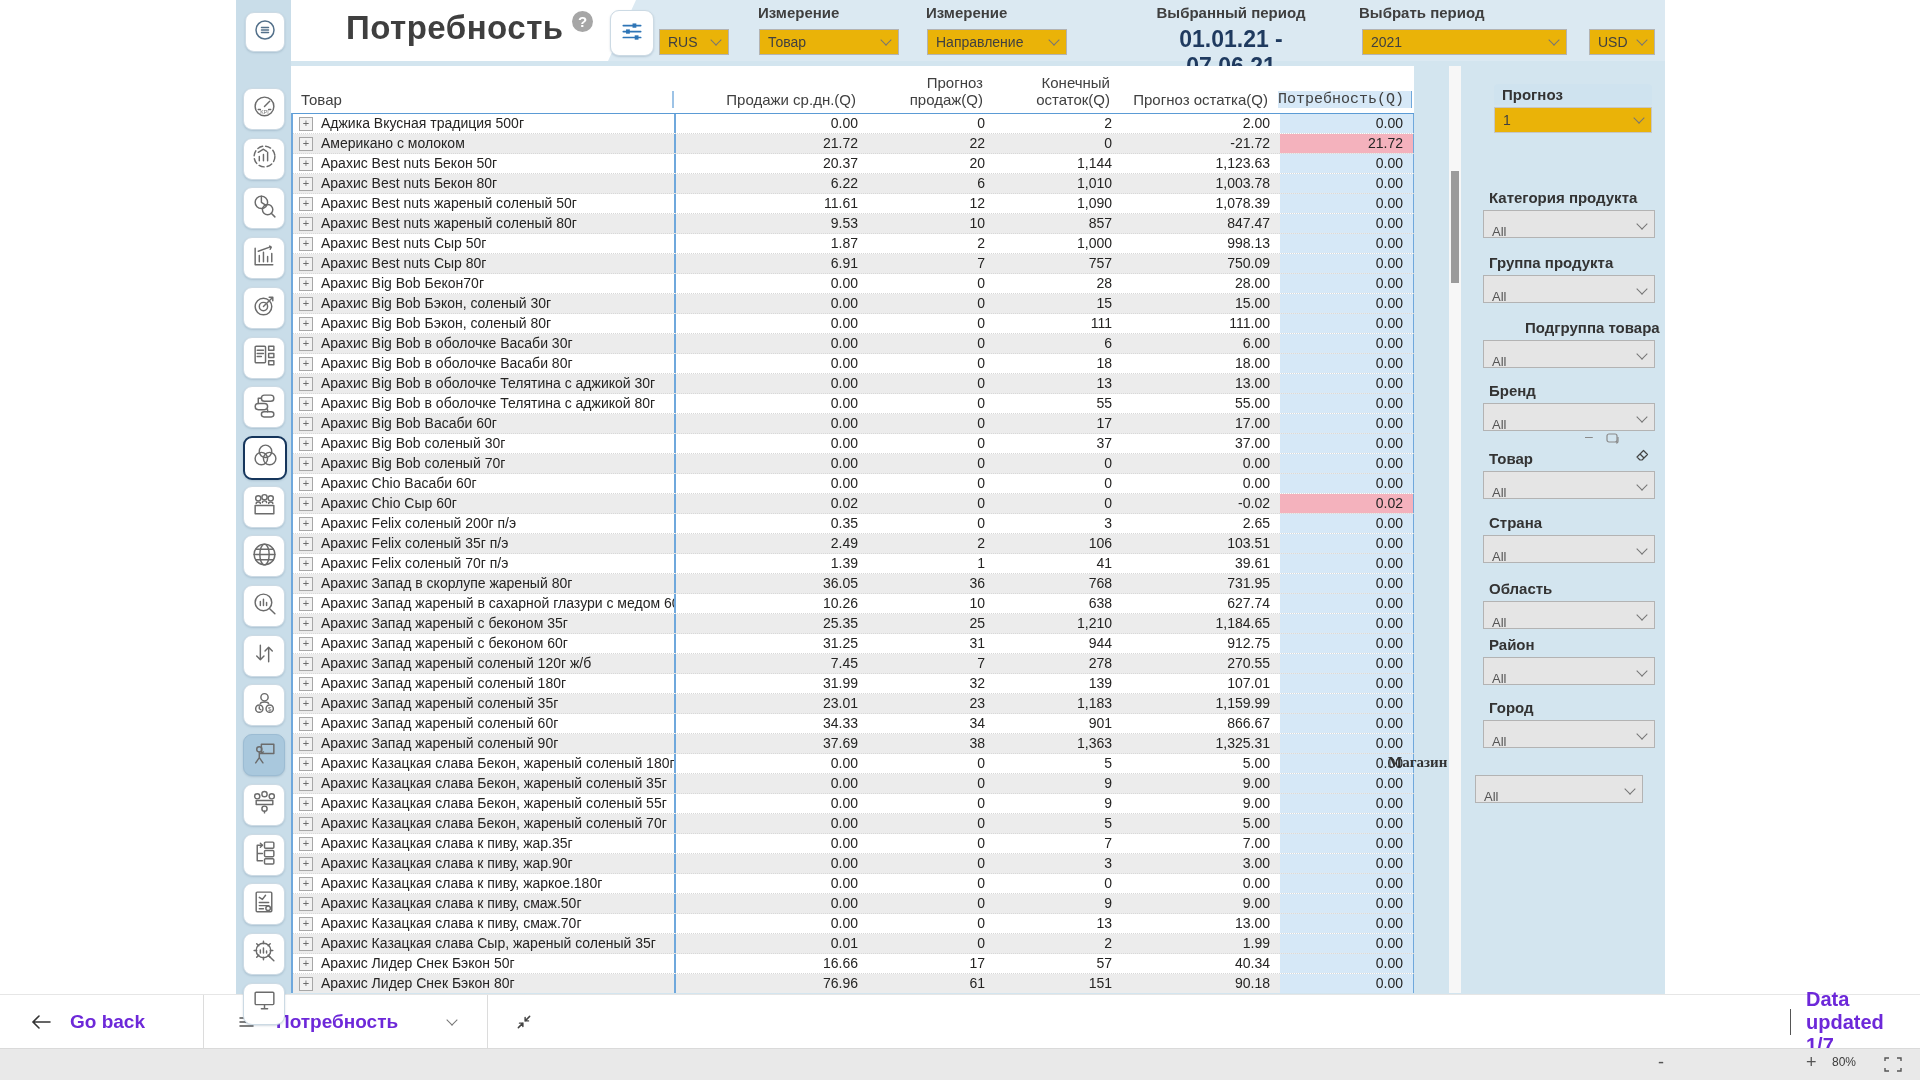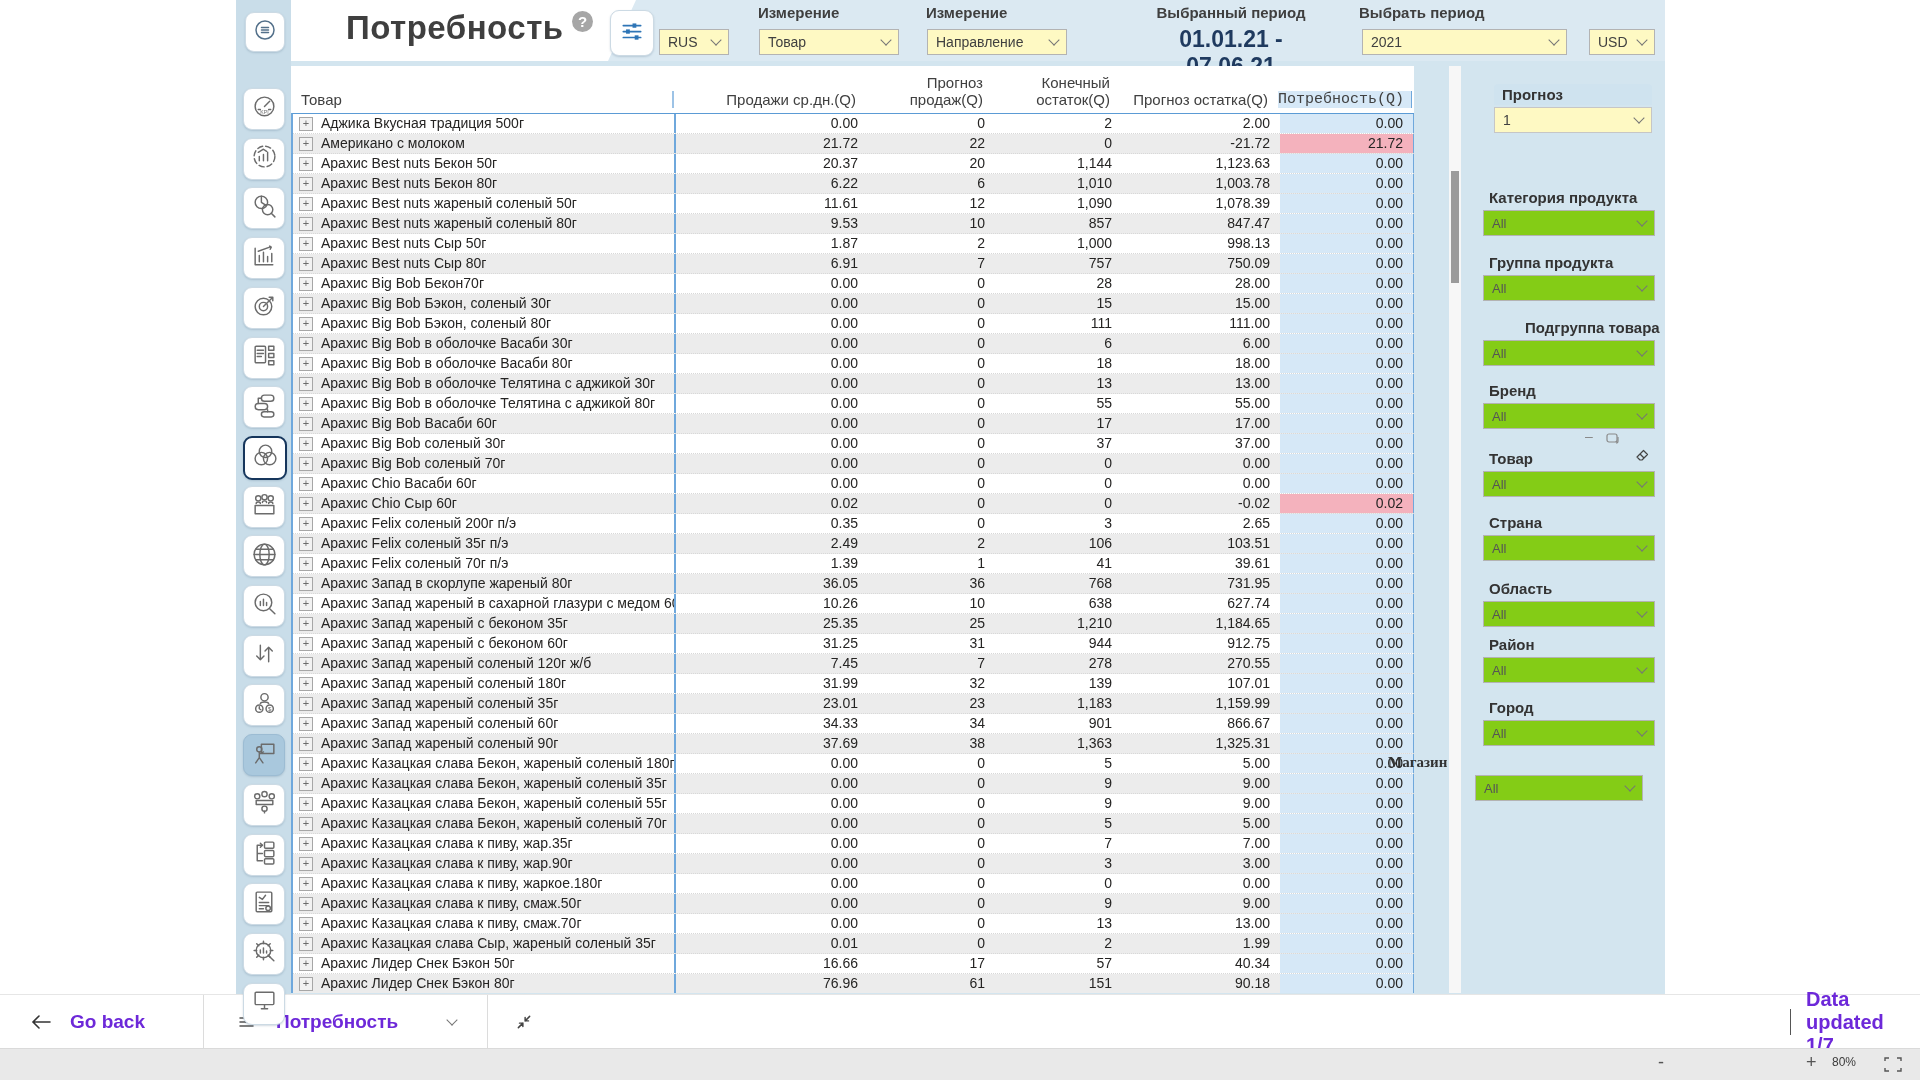--- a/index.html
+++ b/index.html
@@ -12,21 +12,21 @@
     clip-path:polygon(0 0,100% 0,calc(100% - 28px) 100%,0 100%);}
   #sidebar-bg{left:0;top:0;width:55px;height:994px;background:#c9dde9;}
   
   .sq-btn{position:absolute;width:40px;height:40px;background:#fff;border:1px solid #ccdae4;
     border-radius:9px;box-shadow:0 1px 2px rgba(80,110,140,.25);display:flex;align-items:center;justify-content:center;}
   .sq-btn svg{stroke:#6b6b6b;fill:none;stroke-width:1.4;stroke-linecap:round;stroke-linejoin:round;}
   .sq-btn.selected{border:2px solid #16365c;}
   .sq-btn.active{background:#a9c8dd;border-color:#9cbcd3;}
   
   .fld-label{position:absolute;font-size:15px;font-weight:bold;color:#3f3f3f;}
-  .dropdown{position:absolute;height:26px;background:#fef9c3;border:1px solid #b3b3b3;box-sizing:border-box;
+  .dropdown{position:absolute;height:26px;background:#eab308;border:1px solid #b3b3b3;box-sizing:border-box;
     display:flex;align-items:center;justify-content:space-between;padding:0 8px;font-size:14px;color:#404040;}
   .chev{width:7px;height:7px;border-right:1.5px solid #767676;border-bottom:1.5px solid #767676;
     transform:rotate(45deg);margin-top:-4px;flex:0 0 auto;}
   #page-title{left:110px;top:9px;font-size:33px;font-weight:bold;color:#3f3f3f;letter-spacing:.5px;}
   #help-icon{left:336px;top:11px;width:21px;height:21px;border-radius:50%;background:#a6a6a6;color:#fff;
     font-size:15px;font-weight:bold;display:flex;align-items:center;justify-content:center;}
   #period-value{left:905px;top:26px;width:180px;text-align:center;font-size:23px;font-weight:bold;color:#1f3a5f;}
   
   #table{left:55px;top:66px;width:1123px;height:927px;background:#fff;overflow:hidden;}
   #thead{position:absolute;top:0;left:0;width:1123px;height:47px;display:flex;align-items:flex-end;
@@ -39,22 +39,22 @@
   .cell{box-sizing:border-box;flex:0 0 auto;font-size:14px;color:#252423;line-height:19px;
     text-align:right;padding-right:10px;white-space:nowrap;overflow:hidden;}
   .c0{width:383px;text-align:left;padding-right:0;border-right:2px solid #6fa8dc;display:flex;align-items:center;}
   .c1{width:192px;} .c2{width:127px;} .c3{width:127px;} .c4{width:158px;}
   .c5{width:134px;background:#d6e8f7;border-right:1px solid #6fa8dc;}
   .c5.pink{background:#f4b2bd;}
   .expand{width:12px;height:12px;border:1px solid #a6a6a6;background:#f2f2f2;color:#6b6b6b;font-size:11px;
     line-height:10px;text-align:center;margin:0 8px 0 6px;flex:0 0 auto;}
   
   .filter-label{position:absolute;font-size:15px;font-weight:bold;color:#333;}
-  .filter-select{position:absolute;width:172px;height:26px;background:#84cc16;border:1px solid #b3b3b3;box-sizing:border-box;
-    display:flex;align-items:center;justify-content:space-between;padding:0 8px;font-size:13px;color:#555;}
+  .filter-select{position:absolute;width:172px;height:26px;background:#e5e5e5;border:1px solid #b3b3b3;box-sizing:border-box;
+    display:flex;align-items:flex-start;justify-content:space-between;padding:13px 8px;font-size:13px;color:#555;}
   #prognoz-head{left:1494px;top:84px;width:158px;height:21px;background:#cfe3ef;border-radius:4px 4px 0 0;
     font-size:15px;font-weight:bold;color:#333;display:flex;align-items:center;padding:0 8px;box-sizing:border-box;width:158px;}
   #prognoz-dd{left:1494px;top:107px;width:158px;border-color:#c6c6c6;}
   
   #vscroll{left:1449px;top:66px;width:12px;height:927px;background:#f7f7f7;}
   #vthumb{left:2px;top:105px;width:8px;height:112px;background:#9b9b9b;}
   
   #statusbar{left:0;top:994px;width:1920px;height:54px;background:#fff;border-top:1px solid #e6e6e6;box-sizing:border-box;}
   .sb-item{position:absolute;top:0;height:54px;display:flex;align-items:center;font-size:19px;color:#6d28d9;font-weight:bold;}
   .sb-sep{position:absolute;top:0;width:1px;height:54px;background:#dcdcdc;}

